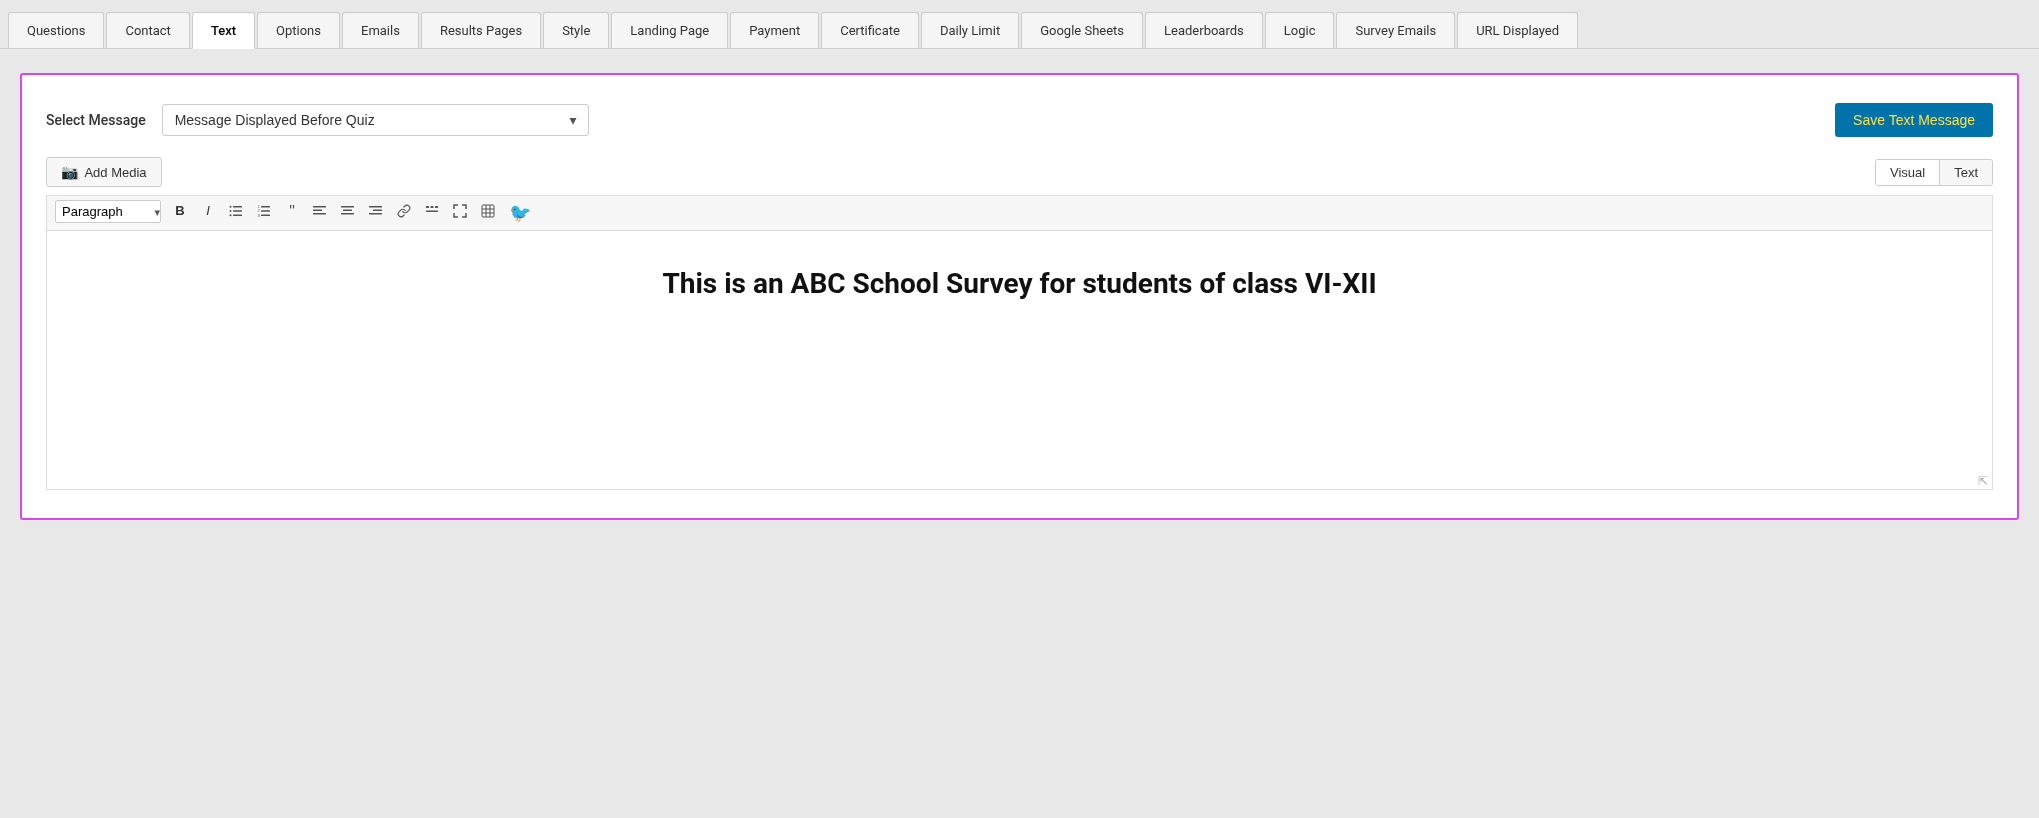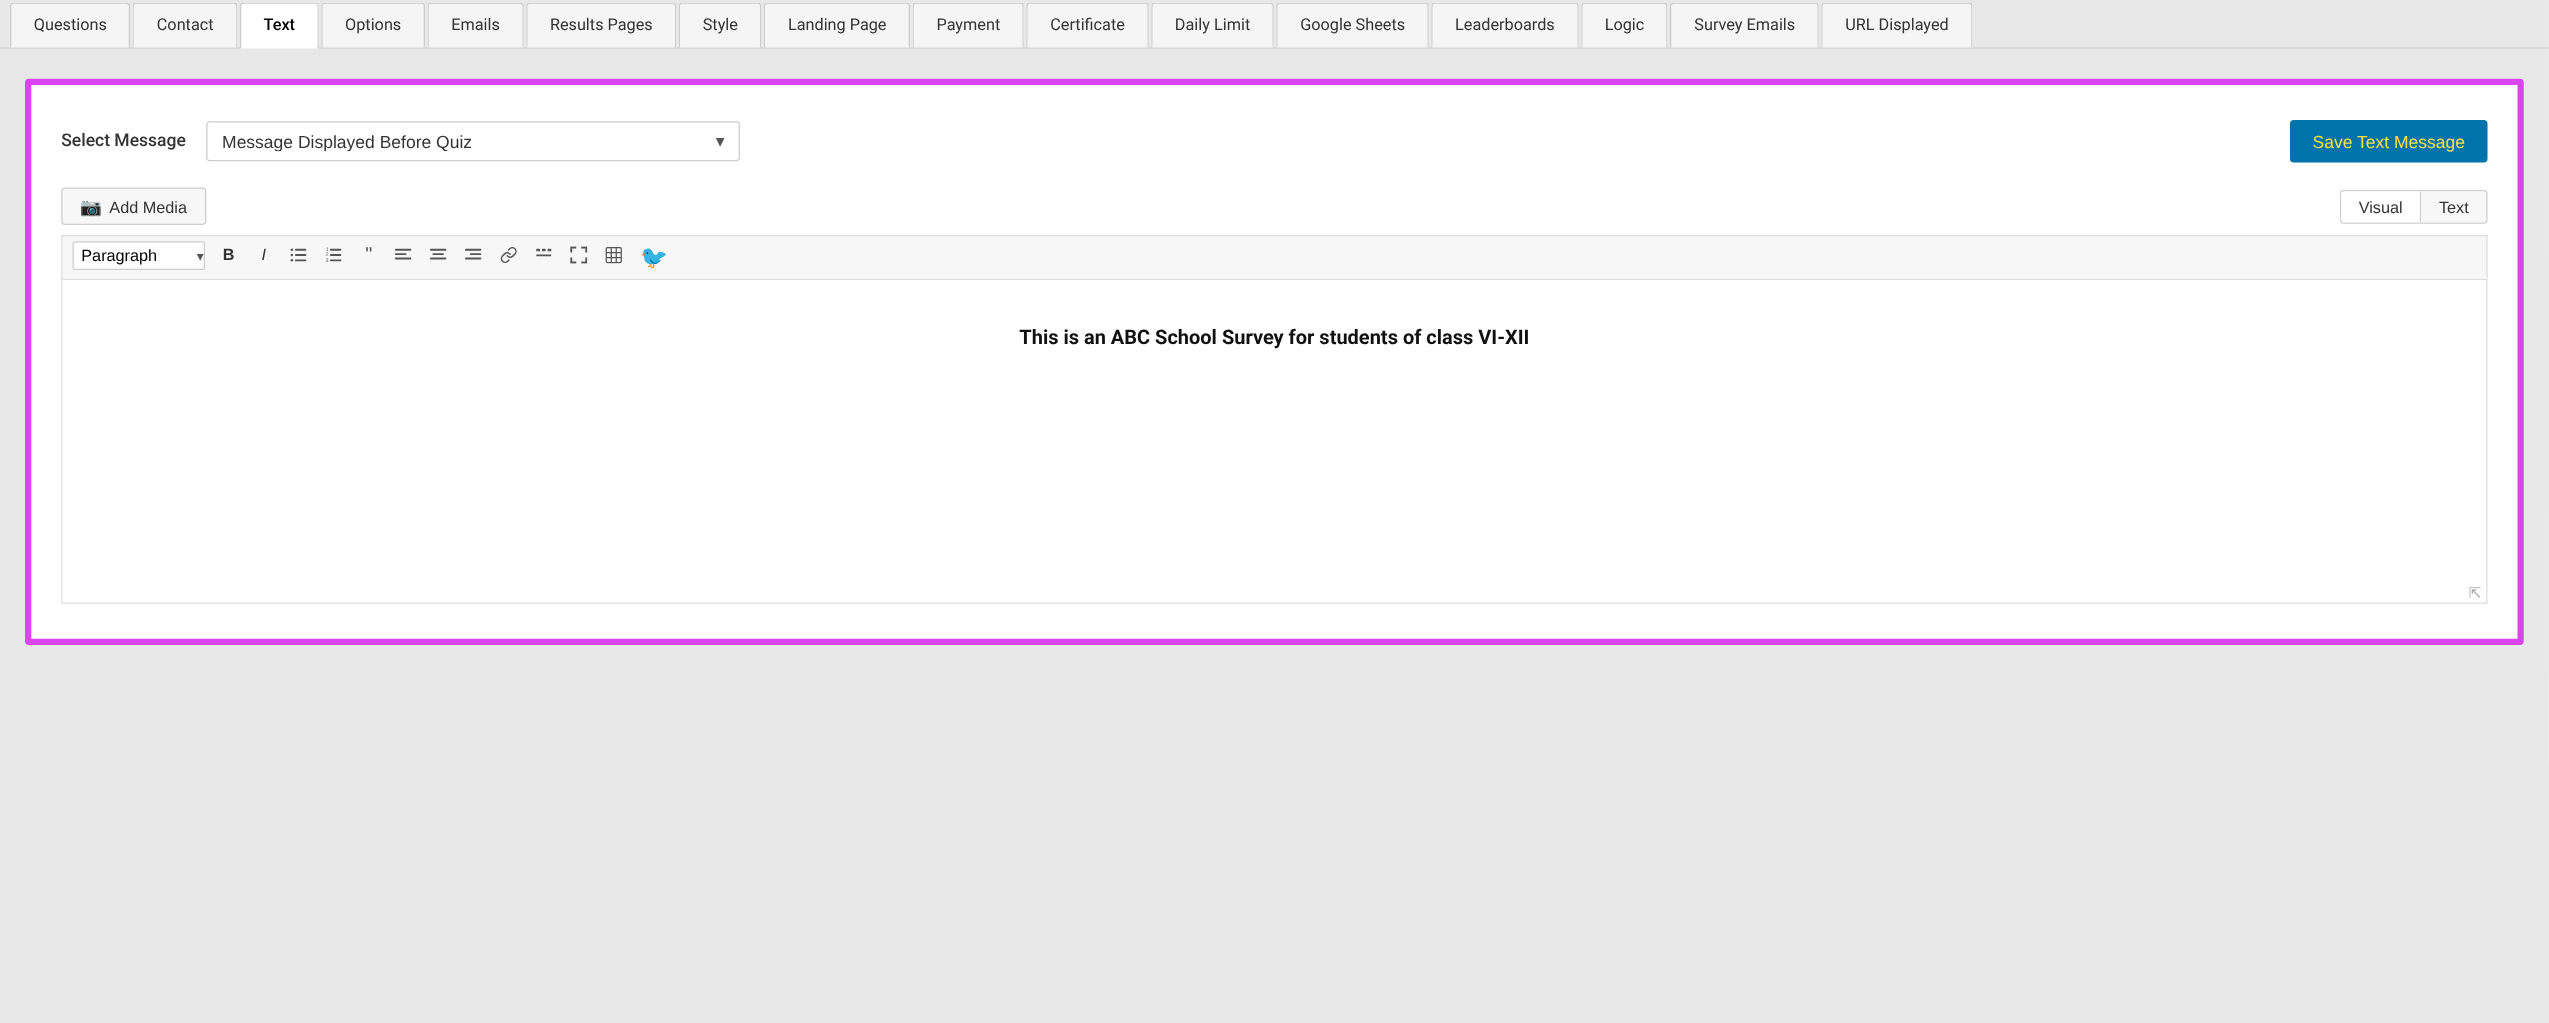--- a/index.html
+++ b/index.html
@@ -24,21 +24,21 @@
       padding: 0 8px;
       flex-wrap: nowrap;
     }
     .tab-item {
       padding: 10px 18px;
       cursor: pointer;
       border: 1px solid #ccc;
       border-bottom: none;
       background: #f5f5f5;
       margin-right: 2px;
-      margin-top: 2px;
+      margin-top: 12px;
       border-radius: 3px 3px 0 0;
       font-size: 13px;
       color: #333;
       white-space: nowrap;
       user-select: none;
     }
     .tab-item.active {
       background: #fff;
       border-bottom: 1px solid #fff;
       margin-bottom: -1px;
@@ -48,21 +48,21 @@
 
     
     .main-content {
       background: #e8e8e8;
       padding: 24px 20px;
     }
 
     
     .card {
       background: #fff;
-      border: 5px solid #d946ef;
+      border: 2px solid #d946ef;
       border-radius: 3px;
       padding: 28px 24px;
     }
 
     
     .select-message-row {
       display: flex;
       align-items: center;
       justify-content: space-between;
       margin-bottom: 20px;
@@ -221,21 +221,21 @@
       background: #fff;
       min-height: 260px;
       padding: 20px 24px;
       position: relative;
     }
     .editor-content {
       font-size: 15px;
       color: #111;
     }
     .editor-content h3 {
-      font-size: 16px;
+      font-size: 28px;
       font-weight: bold;
       text-align: center;
       margin-top: 16px;
     }
     .editor-resize-handle {
       position: absolute;
       bottom: 4px;
       right: 4px;
       width: 10px;
       height: 10px;

